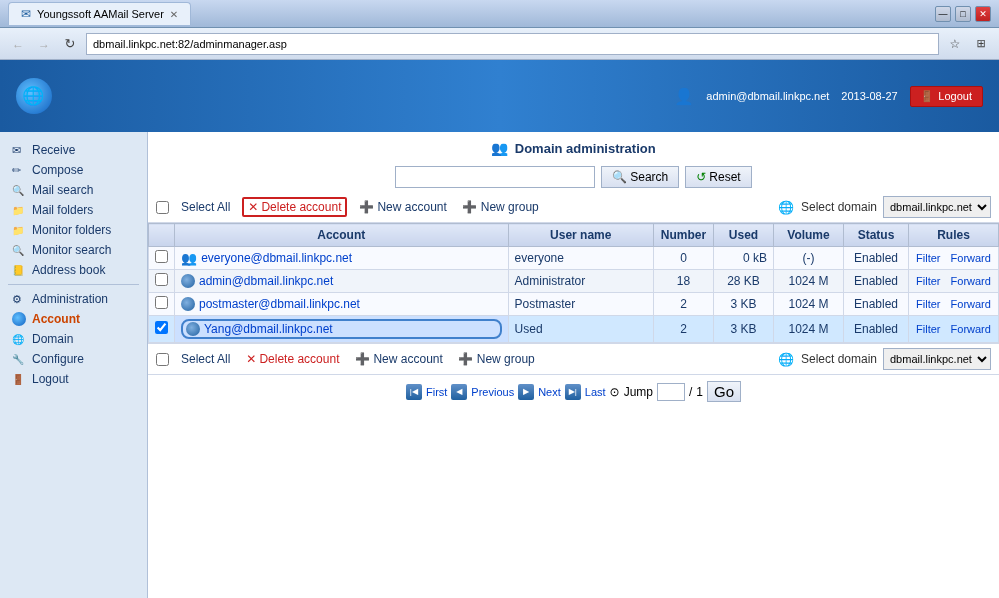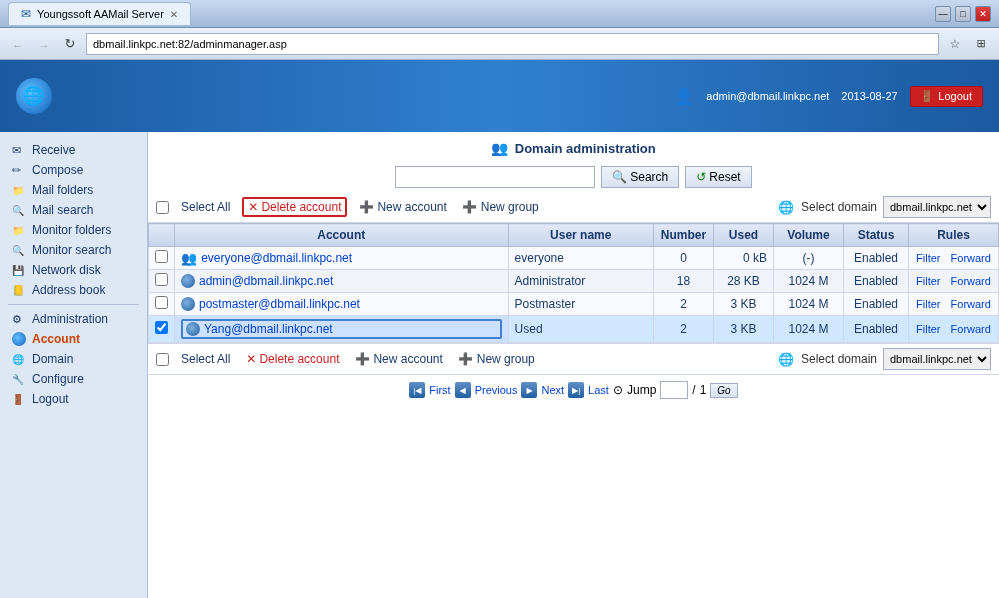--- a/index.html
+++ b/index.html
@@ -337,22 +337,21 @@
       width: 28px; height: 18px;
       border: 1px solid #a0b0c8;
       text-align: center;
       font-size: 11px;
     }
     .go-btn {
       background: linear-gradient(to bottom, #f0f4fa, #d8e0f0);
       border: 1px solid #a0b0c8;
       padding: 1px 6px;
       cursor: pointer;
-      font-size: 10px;
-      font-style: italic;
+      font-size: 15px;
     }
     .page-range {
       color: #0040cc;
       font-size: 12px;
     }
 
     
     .bottom-toolbar {
       display: flex;
       align-items: center;
@@ -417,38 +416,34 @@
     <div class="sidebar">
       <div class="sidebar-item">
         <span class="sidebar-icon icon-envelope"></span>
         <span>Receive</span>
       </div>
       <div class="sidebar-item">
         <span class="sidebar-icon icon-compose"></span>
         <span>Compose</span>
       </div>
       <div class="sidebar-item">
+        <span class="sidebar-icon icon-search"></span>
+        <span>Mail search</span>
+      </div>
+      <div class="sidebar-item">
         <span class="sidebar-icon icon-folder"></span>
         <span>Mail folders</span>
       </div>
       <div class="sidebar-item">
-        <span class="sidebar-icon icon-search"></span>
-        <span>Mail search</span>
-      </div>
-      <div class="sidebar-item">
         <span class="sidebar-icon icon-folder"></span>
         <span>Monitor folders</span>
       </div>
       <div class="sidebar-item">
         <span class="sidebar-icon icon-search"></span>
         <span>Monitor search</span>
-      </div>
-      <div class="sidebar-item">
-        <span class="sidebar-icon icon-disk"></span>
-        <span>Network disk</span>
       </div>
       <div class="sidebar-item">
         <span class="sidebar-icon icon-book"></span>
         <span>Address book</span>
       </div>
       <hr class="sidebar-divider">
       <div class="sidebar-item">
         <span class="sidebar-icon icon-admin"></span>
         <span>Administration</span>
       </div>
@@ -594,21 +589,21 @@
               &nbsp;
               <a class="action-link">Forward</a>
             </td>
           </tr>
 
           <tr class="selected">
             <td class="checkbox-cell">
               <input type="checkbox" checked="" style="">
             </td>
             <td style="background:#cce0ff;">
-              <div class="account-cell" style="background:#cce0ff;border:2px solid #4080cc;border-radius:2px;padding:1px 3px;">
+              <div class="account-cell" style="background:#cce0ff;border:2px solid #4080cc;border-radius:8px;padding:1px 3px;">
                 <span style="display:inline-block;width:14px;height:14px;background:radial-gradient(circle at 40% 40%,#80b0e0,#2060a0);border-radius:50%;"></span>
                 <a class="link-text">Yang@dbmail.linkpc.net</a>
               </div>
             </td>
             <td>Used</td>
             <td style="text-align:center;">2</td>
             <td style="text-align:center;">3 KB</td>
             <td style="text-align:center;">1024 M</td>
             <td style="text-align:center;" class="status-enabled">Enabled</td>
             <td style="text-align:center;">

